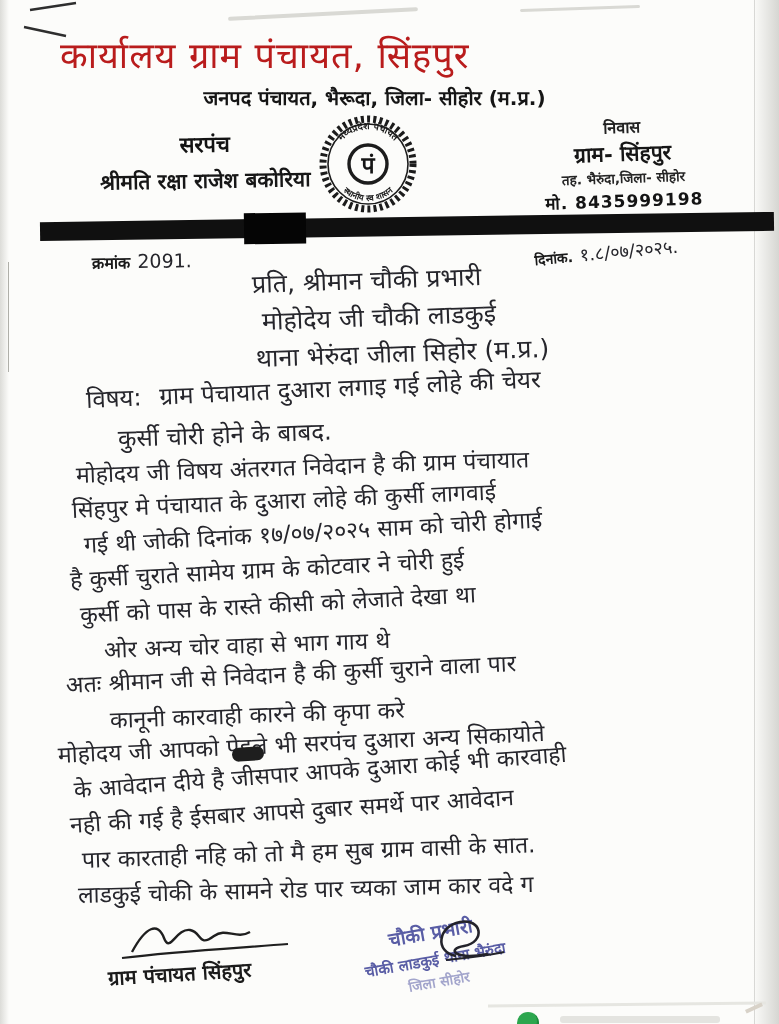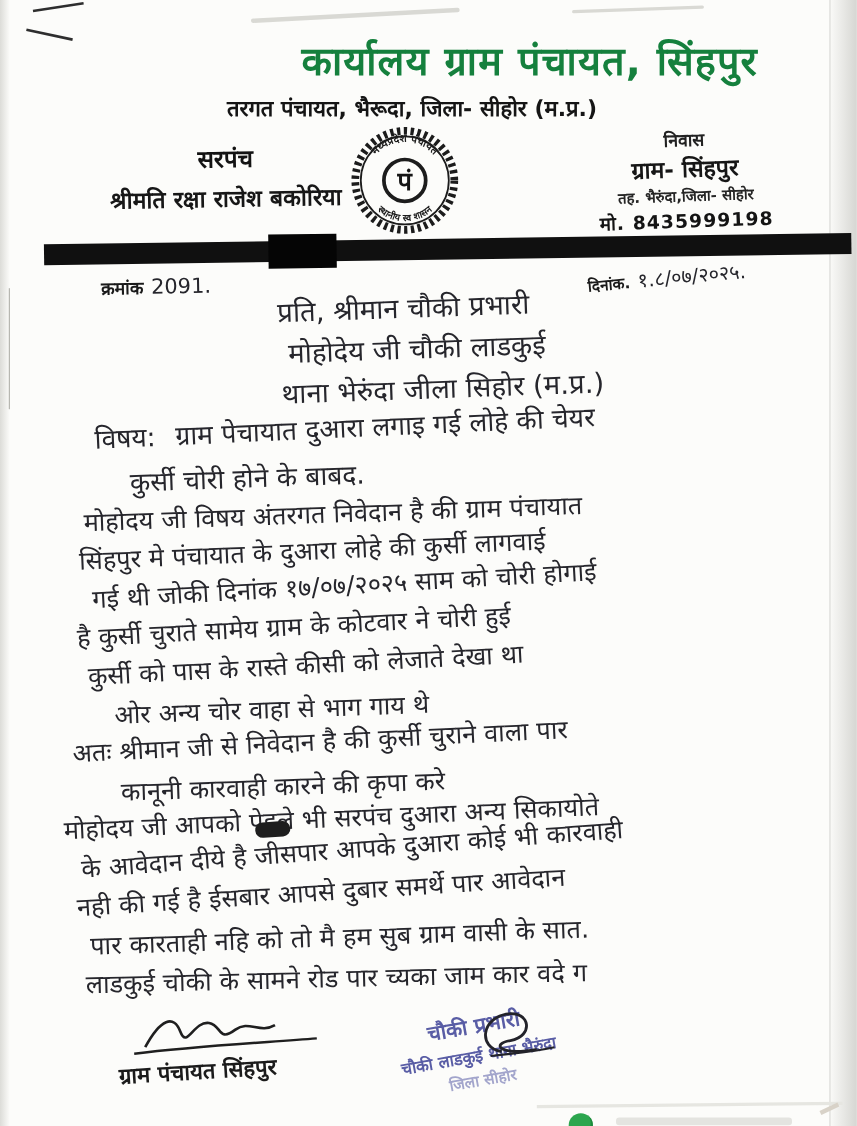--- a/index.html
+++ b/index.html
@@ -7,21 +7,21 @@
   .page{position:absolute;left:0;top:0;width:779px;height:1024px;background:#fcfcfa;overflow:hidden;}
   .edge-left{position:absolute;left:0;top:0;width:9px;height:100%;background:linear-gradient(90deg,#dcdcd8,rgba(252,252,250,0));}
   .edge-right{position:absolute;right:0;top:0;width:26px;height:100%;background:linear-gradient(90deg,rgba(252,252,250,0),#d6d6d2);}
   .edge-right-line{position:absolute;right:24px;top:0;width:1px;height:100%;background:#c2c2be;opacity:.6;}
   .fold-line{position:absolute;left:8px;top:262px;width:1px;height:110px;background:#8e8e88;opacity:.7;}
   .smudge{position:absolute;background:#d9d9d4;border-radius:3px;}
 
   .print{color:#141414;}
   .hw{color:#26262c;}
 
-  .title{position:absolute;left:60px;right:90px;top:30px;text-align:right;font-size:36px;font-weight:bold;color:#15803d;letter-spacing:1px;}
+  .title{position:absolute;left:60px;right:90px;top:30px;text-align:left;font-size:36px;font-weight:normal;color:#b91c1c;letter-spacing:1px;}
   .subtitle{position:absolute;left:60px;right:90px;top:84px;text-align:center;font-size:20px;font-weight:bold;color:#151515;}
 
   .sarpanch{position:absolute;left:40px;top:128px;width:330px;text-align:center;transform:rotate(-1deg);}
   .sarpanch .lbl{font-size:22px;font-weight:bold;color:#131313;}
   .sarpanch .nm{font-size:21px;font-weight:bold;color:#171717;margin-top:8px;}
 
   .seal{position:absolute;left:318px;top:114px;width:100px;height:100px;}
 
   .residence{position:absolute;left:498px;top:116px;width:250px;text-align:center;transform:rotate(-2deg);}
   .residence .r-lbl{font-size:16px;font-weight:bold;color:#222;}
@@ -90,21 +90,21 @@
   <div class="fold-line"></div>
   <div class="smudge" style="left:228px;top:12px;width:190px;height:4px;transform:rotate(-3deg);"></div>
   <div class="smudge" style="left:520px;top:7px;width:120px;height:3px;transform:rotate(-2deg);"></div>
 
   <svg width="90" height="40" style="position:absolute;left:18px;top:0px;">
     <line x1="12" y1="10" x2="58" y2="3" stroke="#2e2e2e" stroke-width="2.4"></line>
     <line x1="6" y1="27" x2="48" y2="36" stroke="#2e2e2e" stroke-width="2.4"></line>
   </svg>
 
   <div class="title print">कार्यालय ग्राम पंचायत, सिंहपुर</div>
-  <div class="subtitle print">तरगत पंचायत, भैरूदा, जिला- सीहोर (म.प्र.)</div>
+  <div class="subtitle print">जनपद पंचायत, भैरूदा, जिला- सीहोर (म.प्र.)</div>
 
   <div class="sarpanch">
     <div class="lbl">सरपंच</div>
     <div class="nm">श्रीमति रक्षा राजेश बकोरिया</div>
   </div>
 
   <svg class="seal" viewBox="0 0 100 100">
     <defs>
       <path id="arcTop" d="M 15,50 A 35,35 0 0 1 85,50"></path>
       <path id="arcBottom" d="M 13,50 A 37,37 0 0 0 87,50"></path>

